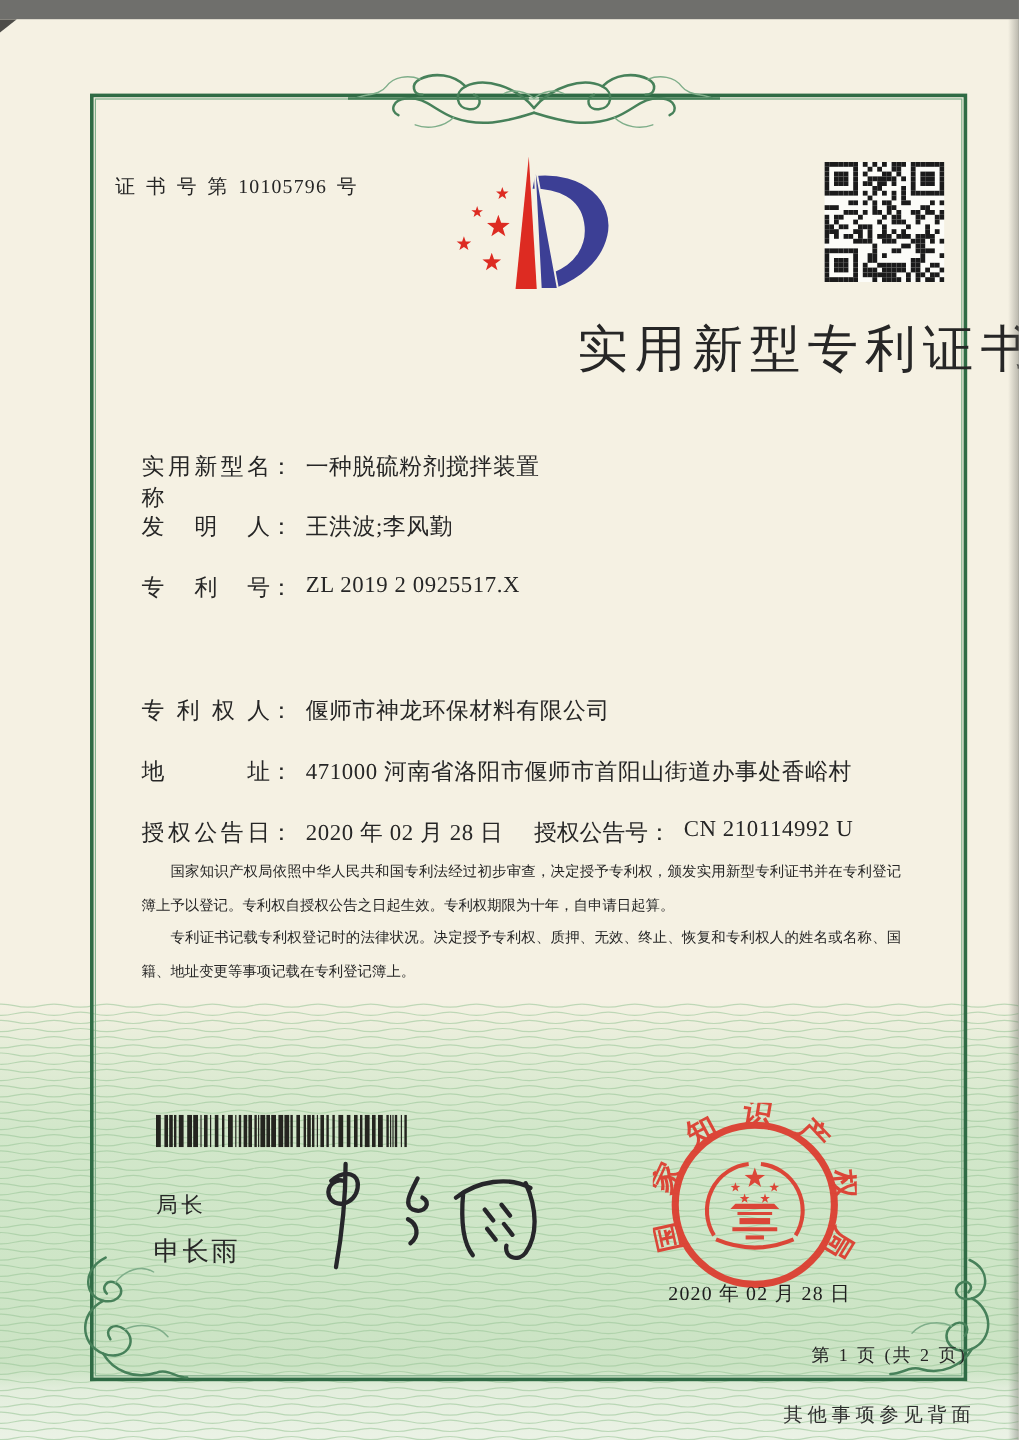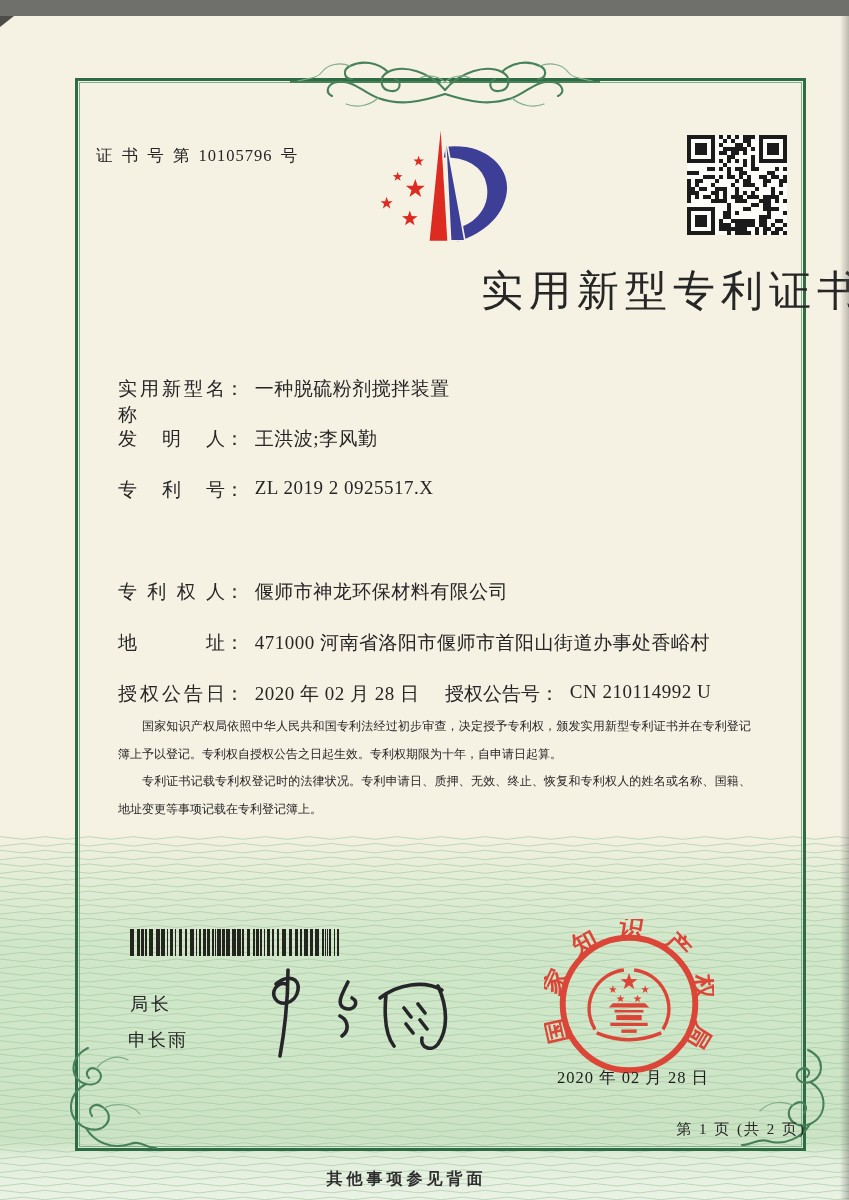--- a/index.html
+++ b/index.html
@@ -51,29 +51,29 @@
   .fcolon { display:inline-block; vertical-align:top; }
   .fvalue { display:inline-block; vertical-align:top; margin-left:6px; letter-spacing:.5px; }
   .pair2 { position:absolute; left:327px; top:0; }
   .pair2 .flabel { width:auto; text-align-last:auto; }
 
   .paras { left:118px; top:697px; width:633px; font-size:12px; line-height:27.6px; text-align:justify; }
   .paras p { text-indent:2em; }
 
   .barcode { left:130px; top:913px; }
   .director-title { left:130px; top:976px; font-size:18px; letter-spacing:3px;font-family:Liberation Mono, monospace; }
-  .director-name  { left:128px; top:1012px; font-size:18px; letter-spacing:2px; }
+  .director-name  { left:128px; top:1012px; font-size:22px; letter-spacing:2px; }
   .signature { left:252px; top:948px; }
   .signature path { fill:none; stroke:#26262a; stroke-width:3.6; stroke-linecap:round; stroke-linejoin:round; }
 
   .seal { left:544px; top:903px; }
   .seal-date { left:538px; top:1051px; width:190px; text-align:center; font-size:16.5px; letter-spacing:1px; color:#1d1d1d; }
 
   .page-no { left:75px; top:1104px; width:731px; text-align:right; font-size:15px; letter-spacing:2px; }
-  .back-note { left:0; top:1153px; width:813px; text-align:center; font-size:16px; letter-spacing:4px; color:#2e2e2e;font-weight:bold; }
+  .back-note { left:0; top:1153px; width:813px; text-align:right; font-size:16px; letter-spacing:4px; color:#2e2e2e; }
 
   
   .edge-right { right:0; top:0; width:9px; height:1200px;
     background:linear-gradient(90deg, rgba(90,90,85,0), rgba(90,90,85,.38)); }
   .corner-tl { left:0; top:0; width:0; height:0;
     border-top:11px solid rgba(20,20,20,.75); border-right:14px solid transparent; }
 </style>
 </head>
 <body>
 
@@ -479,21 +479,21 @@
     <span class="flabel">授权公告日</span><span class="fcolon">：</span>
     <span class="fvalue">2020 年 02 月 28 日</span>
     <span class="pair2">
       <span class="flabel">授权公告号</span><span class="fcolon">：</span>
       <span class="fvalue">CN 210114992 U</span>
     </span>
   </div>
 
   <div class="abs paras">
     <p>国家知识产权局依照中华人民共和国专利法经过初步审查，决定授予专利权，颁发实用新型专利证书并在专利登记簿上予以登记。专利权自授权公告之日起生效。专利权期限为十年，自申请日起算。</p>
-    <p>专利证书记载专利权登记时的法律状况。专利申请日、质押、无效、终止、恢复和专利权人的姓名或名称、国籍、地址变更等事项记载在专利登记簿上。</p>
+    <p>专利证书记载专利权登记时的法律状况。决定授予专利权、质押、无效、终止、恢复和专利权人的姓名或名称、国籍、地址变更等事项记载在专利登记簿上。</p>
   </div>
 
   <svg class="abs barcode" width="214" height="27" id="barcode">
       <g fill="#24241f">
         <rect x="0" y="0" width="4" height="27"></rect>
         <rect x="7" y="0" width="3" height="27"></rect>
         <rect x="11" y="0" width="3" height="27"></rect>
         <rect x="15" y="0" width="2" height="27"></rect>
         <rect x="19" y="0" width="4" height="27"></rect>
         <rect x="26" y="0" width="4" height="27"></rect>

